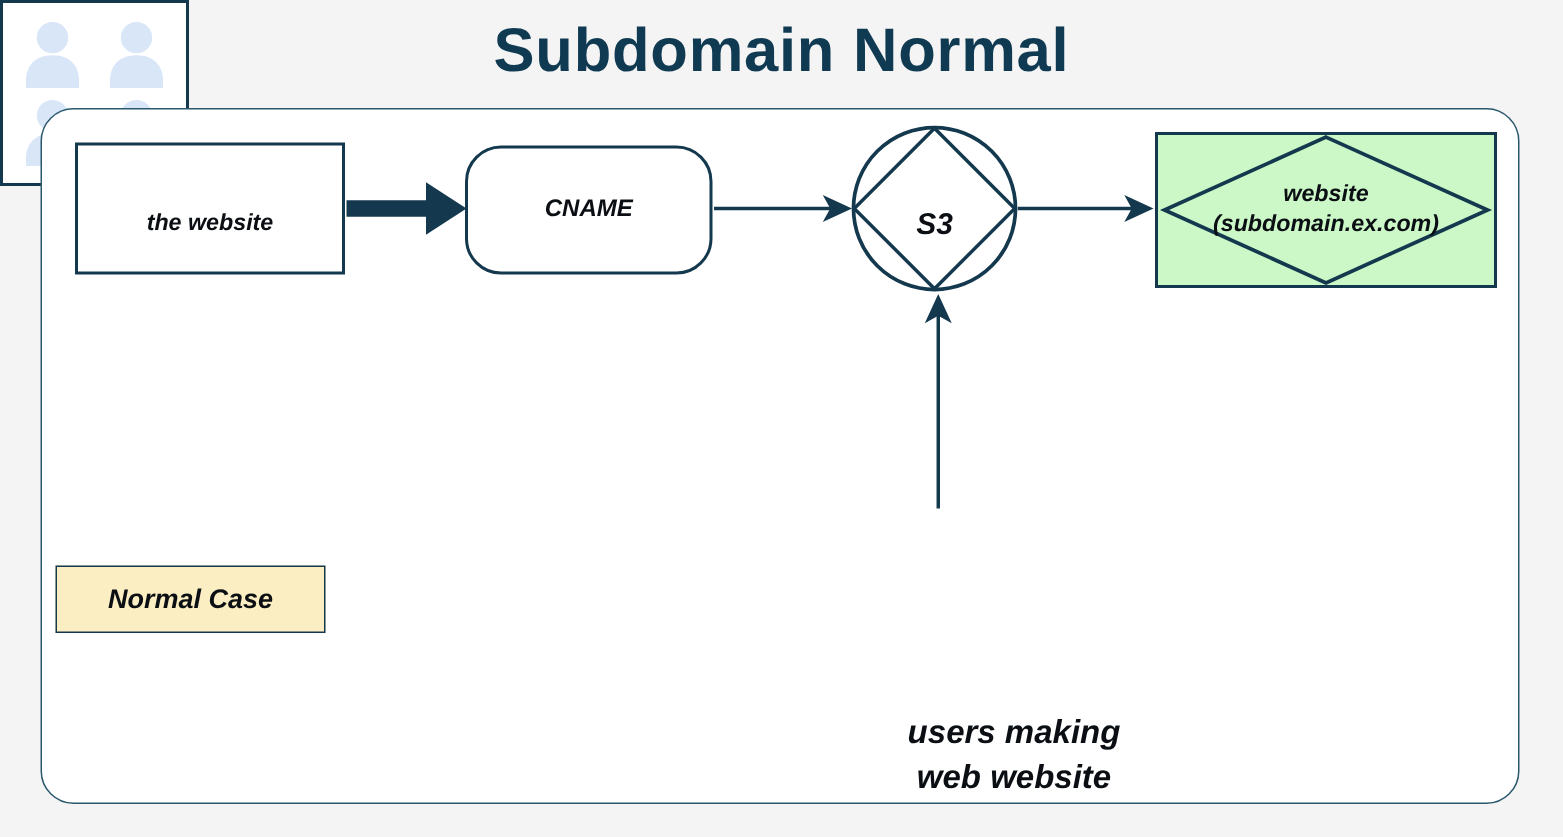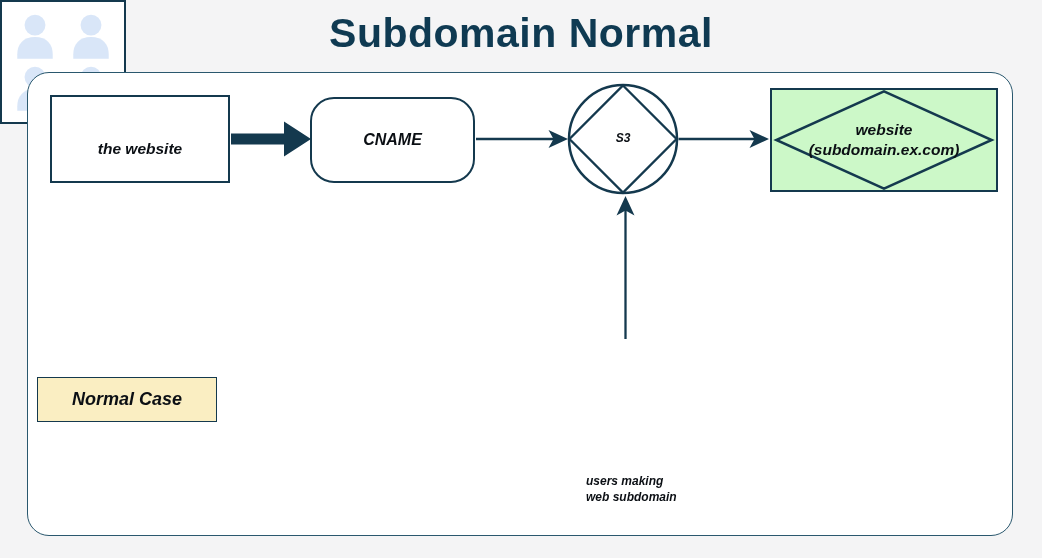--- a/index.html
+++ b/index.html
@@ -36,44 +36,44 @@
     left:50px;top:95px;width:180px;height:88px;
     background:var(--white);border:2.5px solid var(--ink);
     font-size:15.5px;font-weight:700;
   }
   .cname{
     left:310px;top:97px;width:165px;height:86px;
     background:var(--white);border:2.2px solid var(--ink);border-radius:24px;
     font-size:16px;font-weight:700;
   }
   .s3circle-label{
-    left:569px;top:85px;width:108px;height:108px;
-    font-size:12px;font-weight:700;background:transparent;
+    left:569px;top:97px;width:108px;height:108px;
+    font-size:20px;font-weight:700;background:transparent;
   }
   .website{
     left:770px;top:88px;width:228px;height:104px;
     background:var(--green);border:2.8px solid var(--ink);
     font-size:15.5px;font-weight:700;
   }
   .website .lbl{position:relative;z-index:2;}
   .website svg{position:absolute;left:0;top:0;width:100%;height:100%;z-index:1;}
 
   .users{
     left:562px;top:339px;width:126px;height:124px;
     background:var(--white);border:2.5px solid var(--ink);
     display:flex;flex-wrap:wrap;align-content:center;justify-content:center;
     column-gap:16px;row-gap:6px;
   }
   .person{width:40px;height:46px;display:block;}
   .person circle,.person path{fill:var(--person-blue);}
 
   .users-caption{
     position:absolute;left:566px;top:473px;width:220px;
-    font-style:italic;font-weight:700;font-size:12px;line-height:1.35;
-    color:var(--node-text);text-align:left;margin-left:20px;
+    font-style:italic;font-weight:700;font-size:22px;line-height:1.35;
+    color:var(--node-text);text-align:center;
   }
 
   .normalcase{
     left:37px;top:377px;width:180px;height:45px;
     background:var(--yellow);border:1.8px solid var(--ink);
     font-size:18px;font-weight:700;
   }
 
   .overlay{position:absolute;left:0;top:0;width:1042px;height:558px;pointer-events:none;}
   .overlay .stroke{stroke:var(--ink);fill:none;}
@@ -123,21 +123,21 @@
         <path d="M22 26 C9 26 2.5 34 2.5 45 L2.5 50 L41.5 50 L41.5 45 C41.5 34 35 26 22 26 Z"></path>
     </svg>
     <svg class="person" viewBox="0 0 44 50">
       <circle cx="22" cy="13" r="11.5"></circle>
         <path d="M22 26 C9 26 2.5 34 2.5 45 L2.5 50 L41.5 50 L41.5 45 C41.5 34 35 26 22 26 Z"></path>
     </svg>
   </div>
 
   <div class="users-caption">
     <span>users making</span><br>
-    <span>web subdomain</span>
+    <span>web website</span>
   </div>
 
   <div class="node normalcase">
     <div class="lbl">Normal Case</div>
   </div>
 
   <svg class="overlay" viewBox="0 0 1042 558">
 
     <path class="fill" d="M231,133.5 L284,133.5 L284,121.5 L311,139 L284,156.5 L284,144.5 L231,144.5 Z"></path>
 

